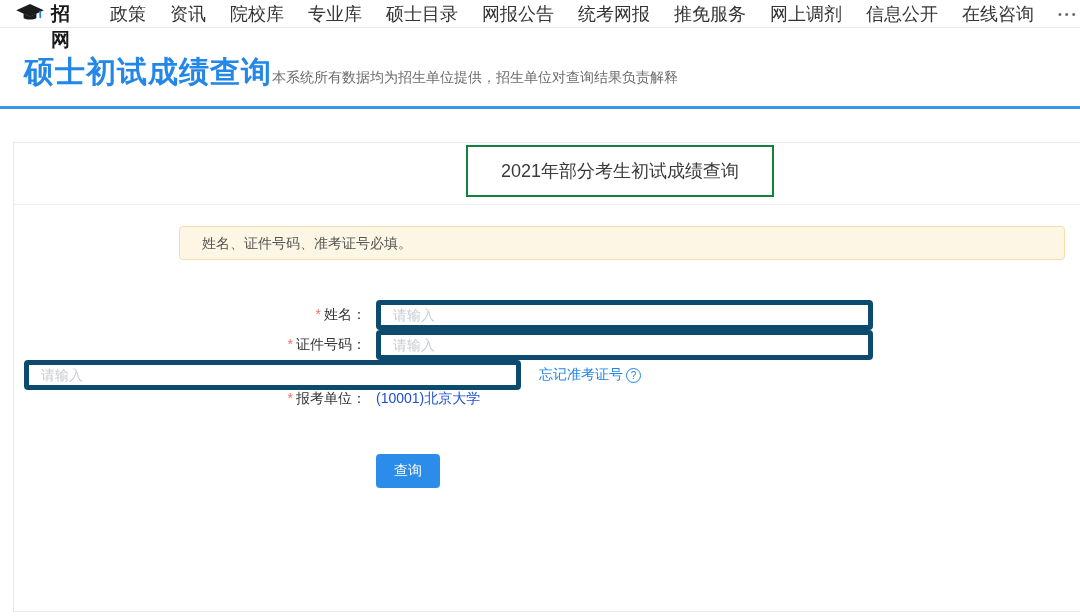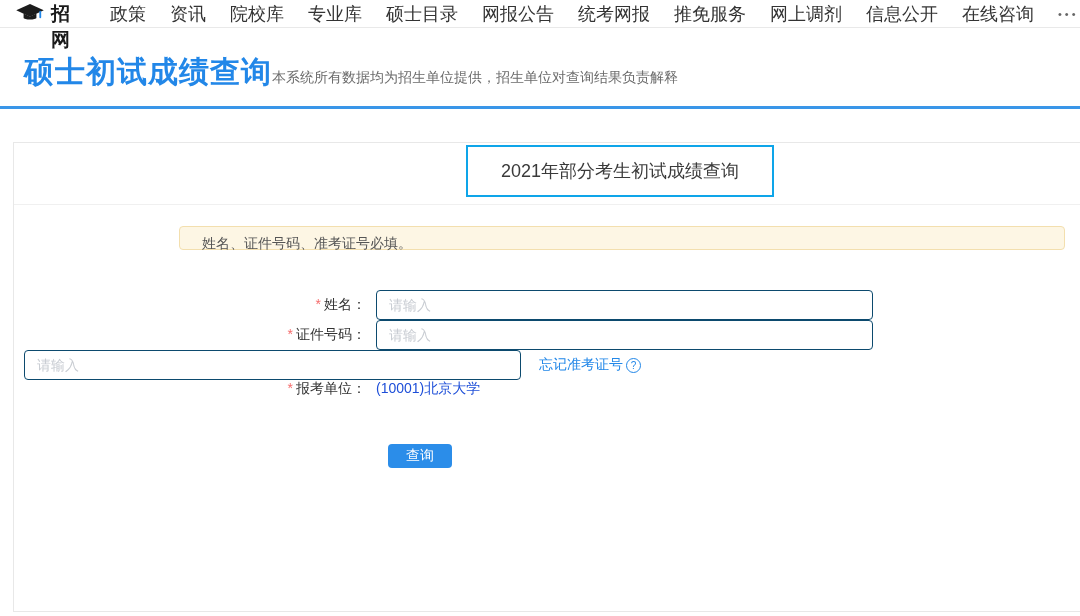--- a/index.html
+++ b/index.html
@@ -19,50 +19,50 @@
   .page-header { padding: 24px 0 13px 24px; display: flex; align-items: baseline; }
   .page-title { font-size: 30px; font-weight: bold; color: #2287e8; letter-spacing: 1px; }
   .page-subtitle { font-size: 14px; color: #6b6b6b; }
   .blue-divider { height: 3px; background: #3a96e8; width: 100%; }
 
   
   .card { margin-left: 13px; margin-top: 33px; width: 1067px; height: 470px;
     border: 1px solid #e8e8e8; border-right: none; background: #fff; }
   .card-header { position: relative; height: 62px; border-bottom: 1px solid #f0f0f0; }
   .annotation-box { position: absolute; left: 452px; top: 2px; width: 308px; height: 52px;
-    border: 2px solid #0ea5e9; display: flex; align-items: center; justify-content: center; }
+    border: 2px solid #15803d; display: flex; align-items: center; justify-content: center; }
   .card-title { font-size: 18px; color: #3a3a3a; }
 
   .card-body { padding-top: 21px; }
 
-  .notice { margin: 0 15px 40px 165px; height: 24px; line-height: 32px;
+  .notice { margin: 0 15px 40px 165px; height: 34px; line-height: 32px;
     background: #fdf6e4; border: 1px solid #f3dfae; border-radius: 4px;
     padding-left: 22px; font-size: 14px; color: #555; }
 
   
   .form-row { display: flex; align-items: center; }
   .row-label { width: 352px; text-align: right; font-size: 14px; color: #333; flex: none; }
   .req { color: #f56c6c; margin-right: 3px; font-size: 14px; }
   .row-control { margin-left: 10px; display: flex; align-items: center; }
-  .text-input { width: 497px; height: 30px; border: 1px solid #0c4a6e; border-radius: 4px;
+  .text-input { width: 497px; height: 30px; border: 5px solid #0c4a6e; border-radius: 4px;
     padding: 0 12px; font-size: 14px; color: #333; outline: none;
     font-family: "Liberation Sans", "DejaVu Sans", sans-serif; }
   .text-input::placeholder { color: #c8ccd2; }
   .static-value { font-size: 14px; color: #1d4ed8; }
 
   .forgot-link { margin-left: 18px; font-size: 14px; color: #2287e8;
     text-decoration: none; display: flex; align-items: center; gap: 3px; cursor: pointer; }
   .help-circle { display: inline-flex; width: 15px; height: 15px; border: 1px solid #2287e8;
     border-radius: 50%; align-items: center; justify-content: center;
     font-size: 10px; color: #2287e8; }
 
   .submit-row { margin-left: 362px; margin-top: 46px; }
-  .submit-btn { width: 64px; height: 24px; background: #2b8de9; color: #fff;
+  .submit-btn { width: 64px; height: 34px; background: #2b8de9; color: #fff;
     border: none; border-radius: 4px; font-size: 14px; cursor: pointer;
-    font-family: "Liberation Sans", "DejaVu Sans", sans-serif; margin-left: 12px; }
+    font-family: "Liberation Sans", "DejaVu Sans", sans-serif; }
 </style>
 </head>
 <body>
 
 <header class="topbar">
   <div class="logo">
     <span style="display:inline-flex;">
       <svg width="30" height="22" viewBox="0 0 32 24">
         <path d="M16 1 L31 8 L16 15 L1 8 Z" fill="#1c1c1c"></path>
         <path d="M9 11.5 v4.5 c0 2.6 14 2.6 14 0 v-4.5 l-7 3.2 z" fill="#1c1c1c"></path>

